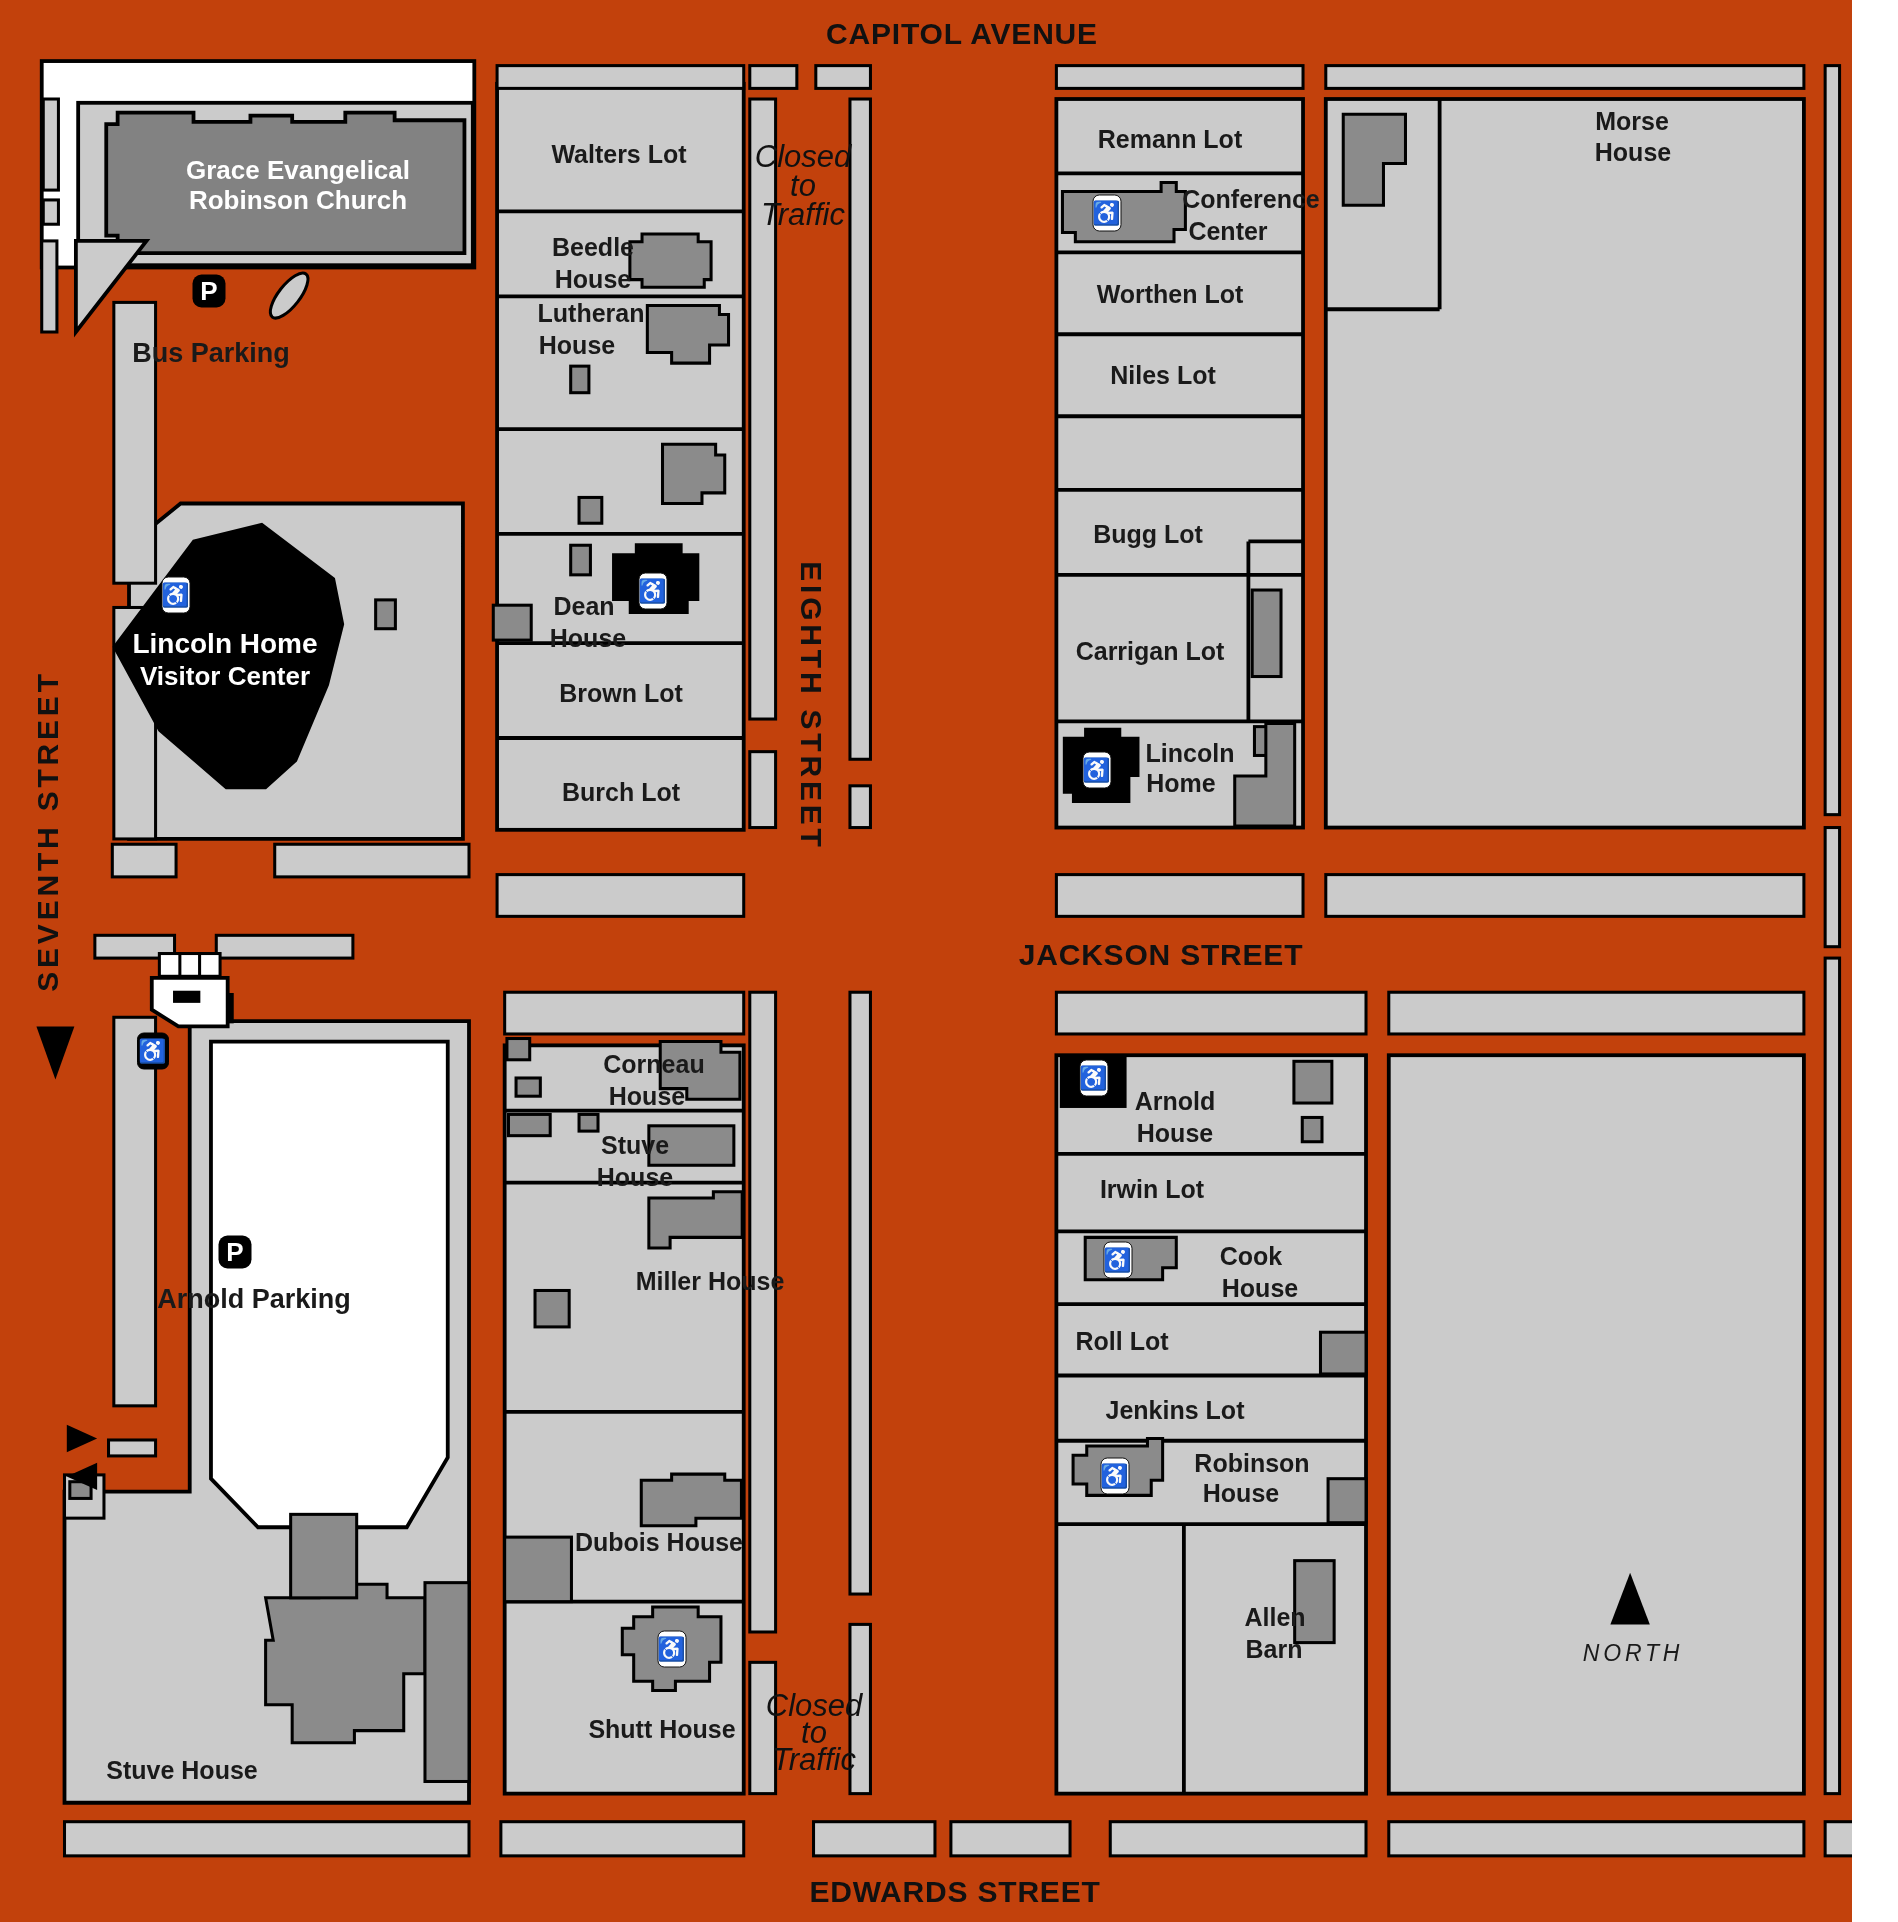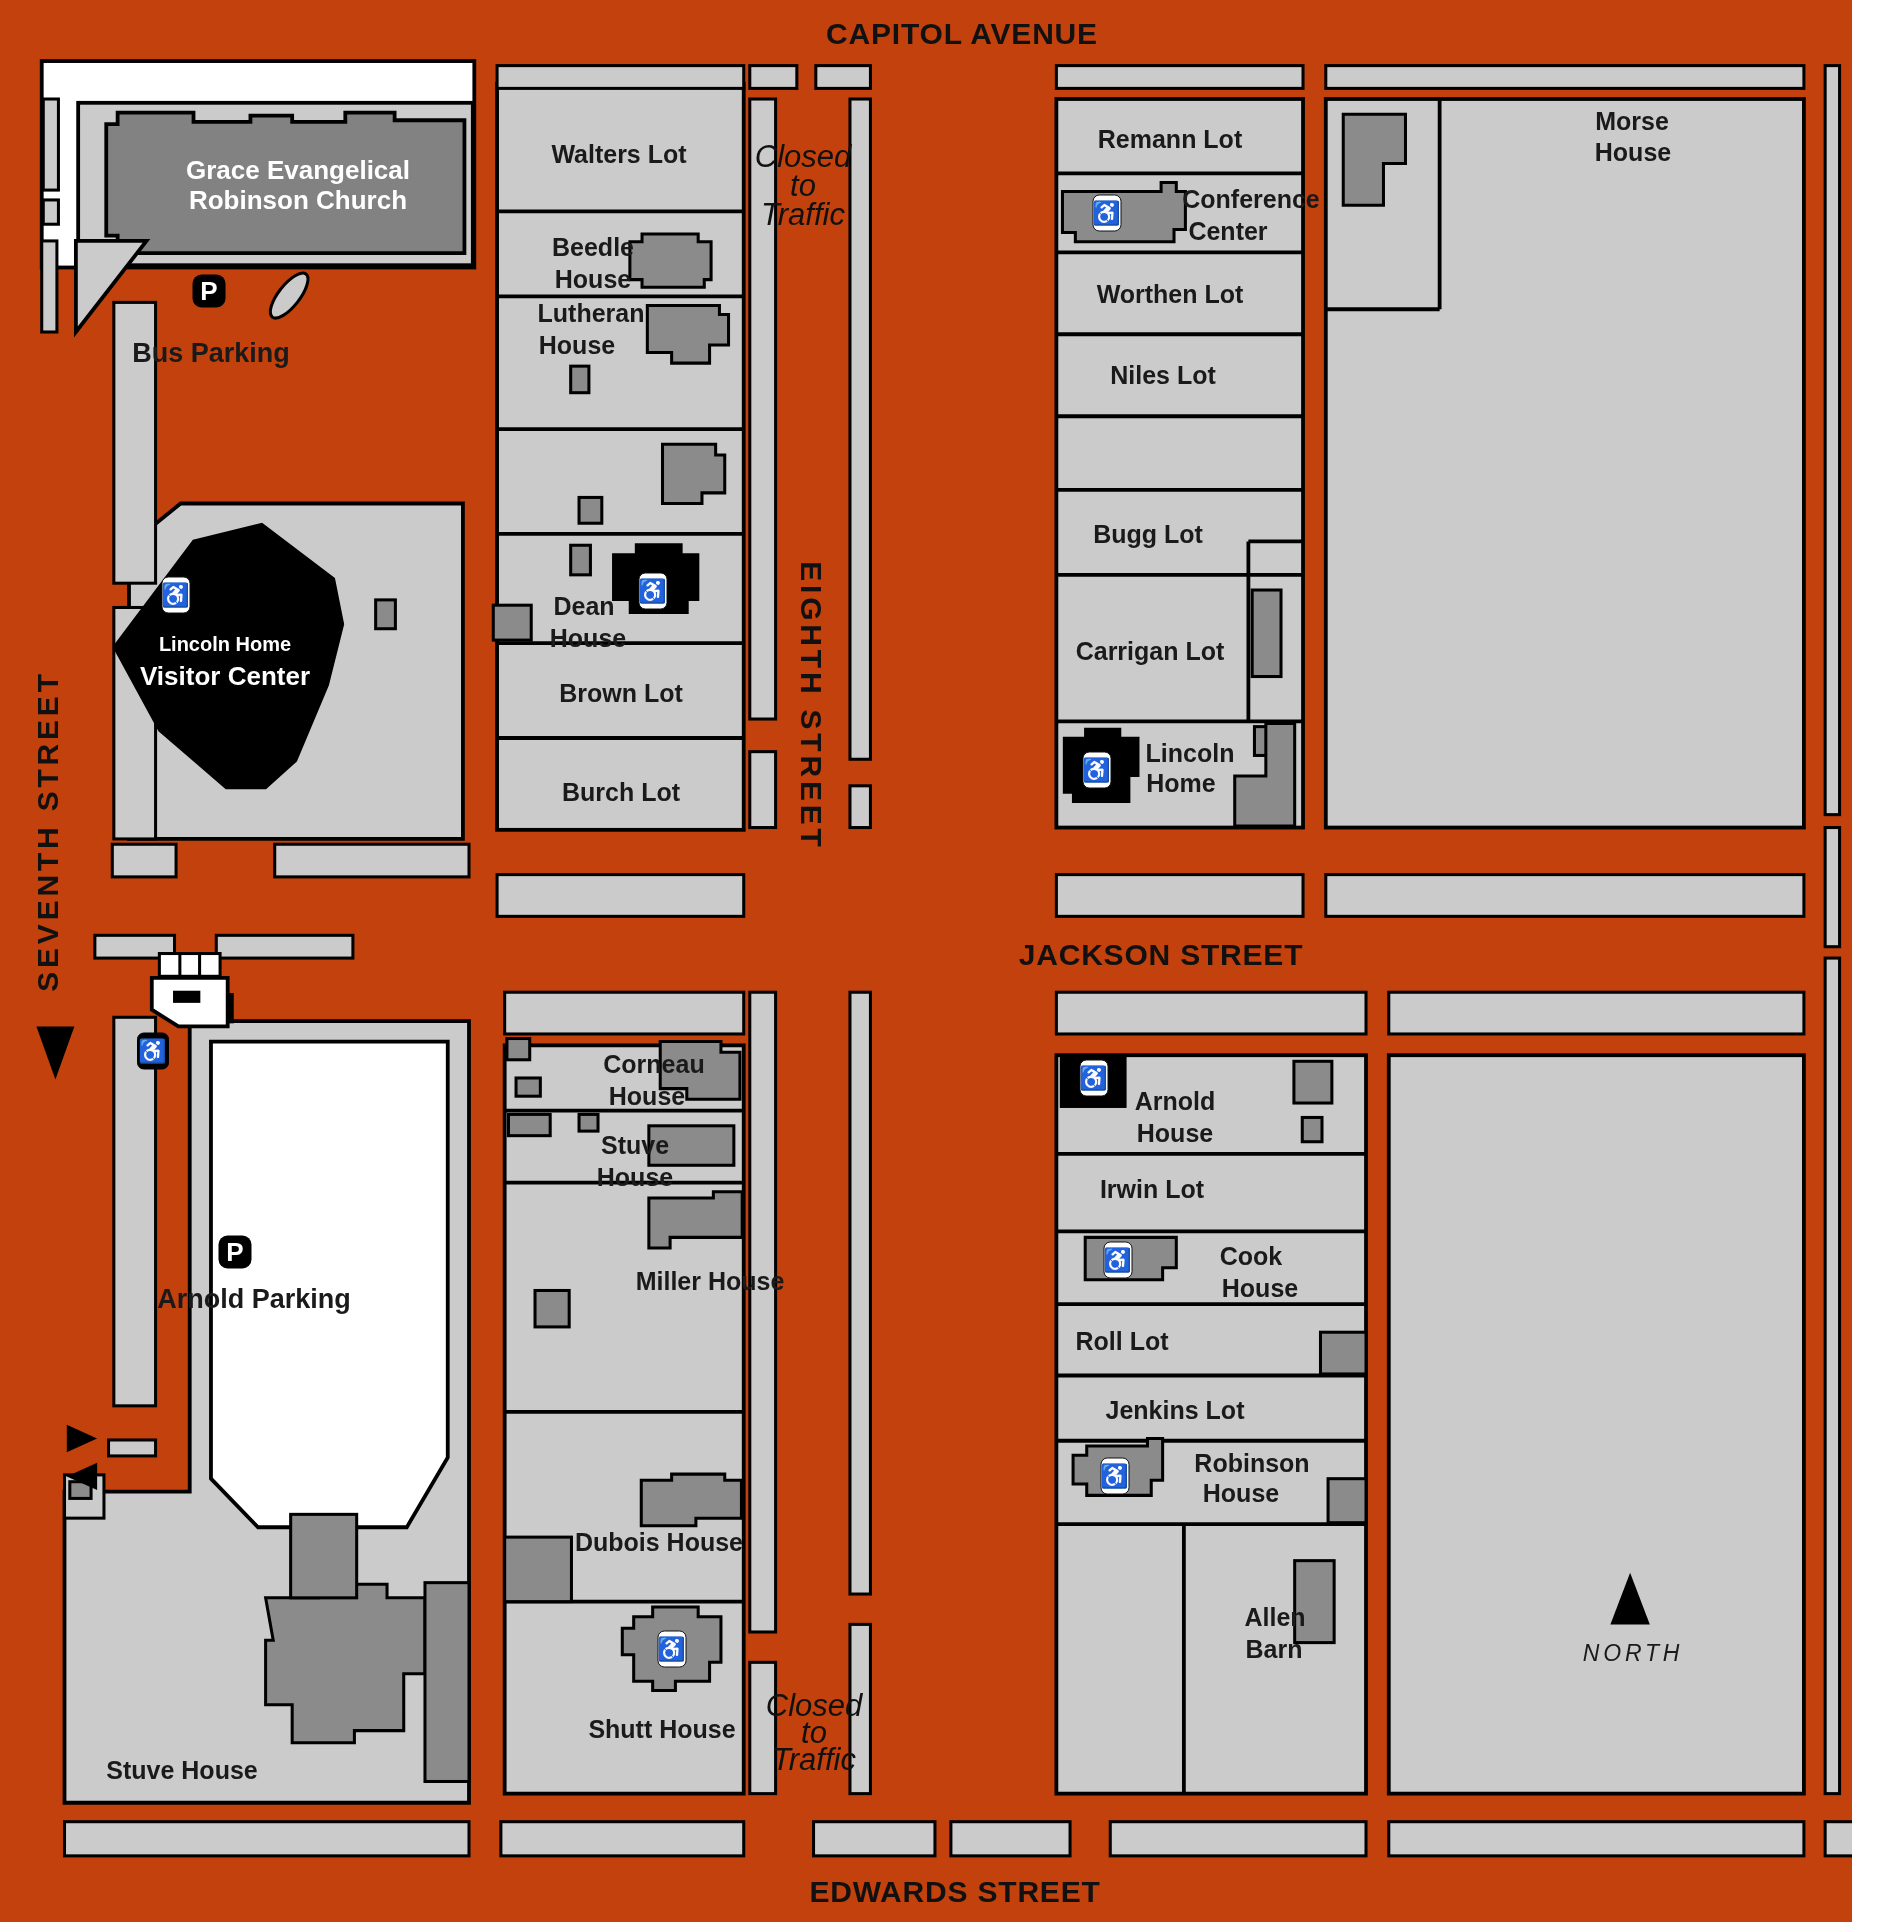--- a/index.html
+++ b/index.html
@@ -204,21 +204,21 @@
 
 <div class="lbl italiclbl" style="left:814px;top:1706px">Closed</div>
 <div class="lbl italiclbl" style="left:814px;top:1733px">to</div>
 <div class="lbl italiclbl" style="left:814px;top:1760px">Traffic</div>
 
 <div class="lbl northlbl" style="left:1633px;top:1653px">NORTH</div>
 
 <div class="lbl whitetxt" style="left:298px;top:170px;font-size:26px">Grace Evangelical</div>
 <div class="lbl whitetxt" style="left:298px;top:200px;font-size:26px">Robinson Church</div>
 <div class="lbl" style="left:211px;top:353px;font-size:27px">Bus Parking</div>
-<div class="lbl whitetxt" style="left:225px;top:644px;font-size:20px">Lincoln Home</div>
+<div class="lbl whitetxt" style="left:225px;top:644px;font-size:28px">Lincoln Home</div>
 <div class="lbl whitetxt" style="left:225px;top:676px;font-size:26px">Visitor Center</div>
 <div class="lbl" style="left:254px;top:1299px;font-size:27px">Arnold Parking</div>
 <div class="lbl" style="left:182px;top:1770px">Stuve House</div>
 
 <div class="lbl" style="left:619px;top:154px">Walters Lot</div>
 <div class="lbl" style="left:593px;top:247px">Beedle</div>
 <div class="lbl" style="left:593px;top:279px">House</div>
 <div class="lbl" style="left:591px;top:313px">Lutheran</div>
 <div class="lbl" style="left:577px;top:345px">House</div>
 <div class="lbl" style="left:584px;top:606px">Dean</div>

